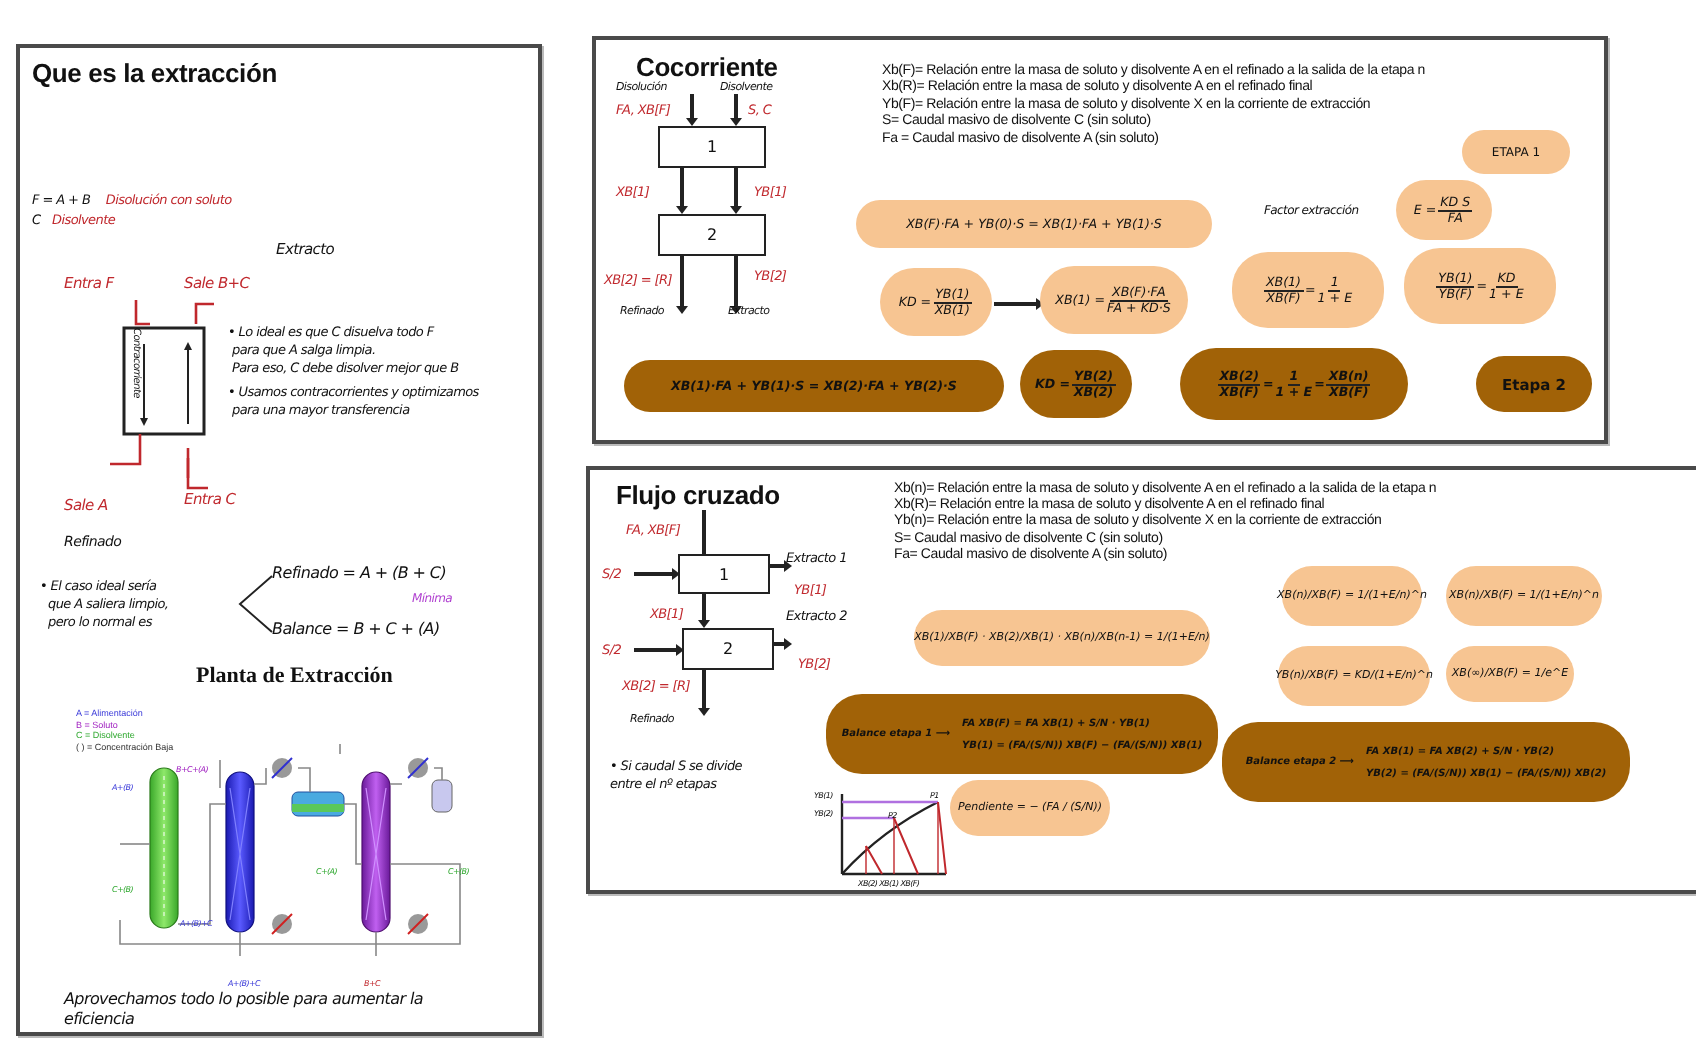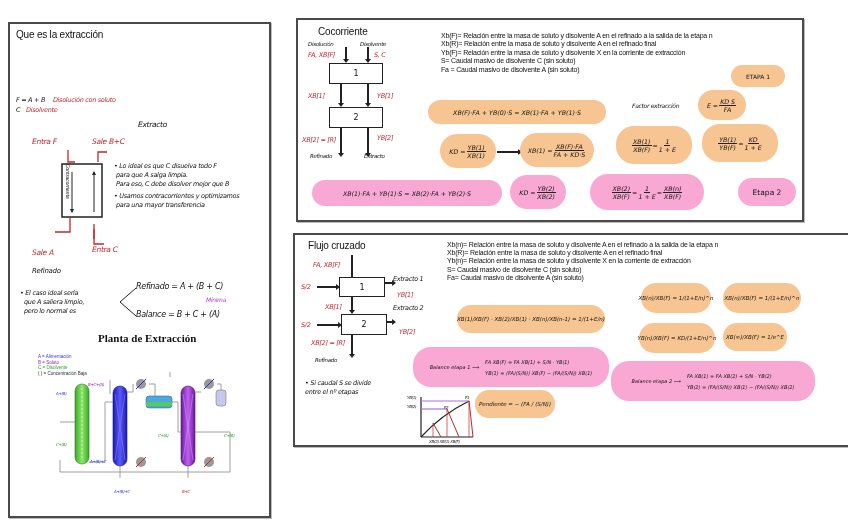--- a/index.html
+++ b/index.html
@@ -1,26 +1,26 @@
 <!DOCTYPE html>
 <html><head>
 <meta charset="utf-8">
 <style>
   * { box-sizing: border-box; margin: 0; padding: 0; }
   html, body { width: 848px; height: 530px; background: #ffffff; overflow: hidden; }
   body { position: relative; font-family: "Liberation Sans", sans-serif; color: #111; }
   .panel { position: absolute; border: 2px solid #4a4a4a; background: #fff; box-shadow: 1px 1px 0 #bbb; }
-  .title { position: absolute; font-size: 10px; font-weight: normal; letter-spacing: -0.2px; }
+  .title { position: absolute; font-size: 13px; font-weight: bold; letter-spacing: -0.2px; }
   .txt { position: absolute; font-size: 7.6px; line-height: 9px; letter-spacing: -0.2px; }
   .hand { position: absolute; font-family: "DejaVu Sans", sans-serif; font-size: 6.5px; font-style: italic; letter-spacing: -0.3px; }
   .red { color: #c0282d; }
   .purple { color: #b040d0; }
   .blob { position: absolute; border-radius: 18px; display: flex; align-items: center; justify-content: center; font-family: "DejaVu Sans", sans-serif; font-size: 6.3px; font-style: italic; white-space: nowrap; padding: 0 6px; }
   .orange { background: #f7c592; }
-  .blue { background: #f9a8d4; }
+  .blue { background: #a16207; font-weight: bold; }
   .box { position: absolute; border: 1.5px solid #222; background: #fff; font-size: 8px; display: flex; align-items: center; justify-content: center; font-family: "DejaVu Sans", sans-serif; }
   .arrow-v { position: absolute; width: 1.5px; background: #222; }
   .arrow-v::after { content: ""; position: absolute; bottom: -3px; left: -2.5px; border-left: 3.2px solid transparent; border-right: 3.2px solid transparent; border-top: 4px solid #222; }
   .arrow-h { position: absolute; height: 1.5px; background: #222; }
   .arrow-h::after { content: ""; position: absolute; right: -3px; top: -2.5px; border-top: 3.2px solid transparent; border-bottom: 3.2px solid transparent; border-left: 4px solid #222; }
   .frac { display: inline-flex; flex-direction: column; align-items: center; vertical-align: middle; margin: 0 1px; }
   .frac span:first-child { border-bottom: 0.8px solid #222; padding: 0 1px; }
   .serif-title { position: absolute; font-family: "Liberation Serif", serif; font-weight: bold; font-size: 11px; }
 </style>
 </head>
@@ -132,20 +132,21 @@
   </svg>
   <div class="hand" style="left:46px; top:367px; font-size:4px; color:#3b3bd9;">A+(B)</div>
   <div class="hand" style="left:78px; top:358px; font-size:4px; color:#a020c0;">B+C+(A)</div>
   <div class="hand" style="left:46px; top:418px; font-size:4px; color:#2fa82f;">C+(B)</div>
   <div class="hand" style="left:80px; top:435px; font-size:4px; color:#3b3bd9;">A+(B)+C</div>
   <div class="hand" style="left:148px; top:409px; font-size:4px; color:#2fa82f;">C+(A)</div>
   <div class="hand" style="left:214px; top:409px; font-size:4px; color:#2fa82f;">C+(B)</div>
   <div class="hand" style="left:104px; top:465px; font-size:4px; color:#3b3bd9;">A+(B)+C</div>
   <div class="hand" style="left:172px; top:465px; font-size:4px; color:#c0282d;">B+C</div>
 
+  <div class="hand" style="left:22px; top:471px; width:200px; font-size:8px; line-height:10px;">Aprovechamos todo lo posible para aumentar la eficiencia</div>
 </div>
 
 <div class="panel" style="left:296px; top:18px; width:508px; height:204px;">
   <div class="title" style="left:8px; top:6px;margin-left:12px;">Cocorriente</div>
   <div class="hand" style="left:10px; top:21px; font-size:5.5px;">Disolución</div>
   <div class="hand" style="left:62px; top:21px; font-size:5.5px;">Disolvente</div>
   <div class="hand red" style="left:10px; top:31px;">FA, XB[F]</div>
   <div class="hand red" style="left:76px; top:31px;">S, C</div>
   <div class="arrow-v" style="left:47px; top:27px; height:13px;"></div>
   <div class="arrow-v" style="left:69px; top:27px; height:13px;"></div>

